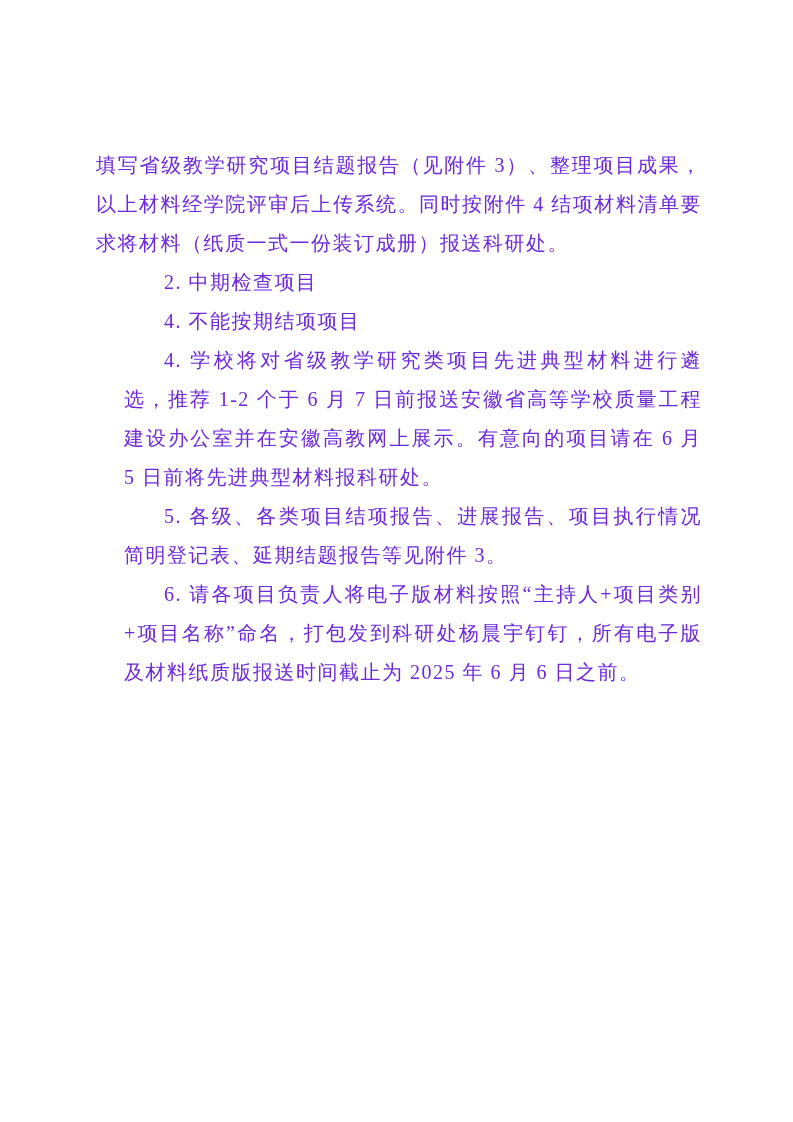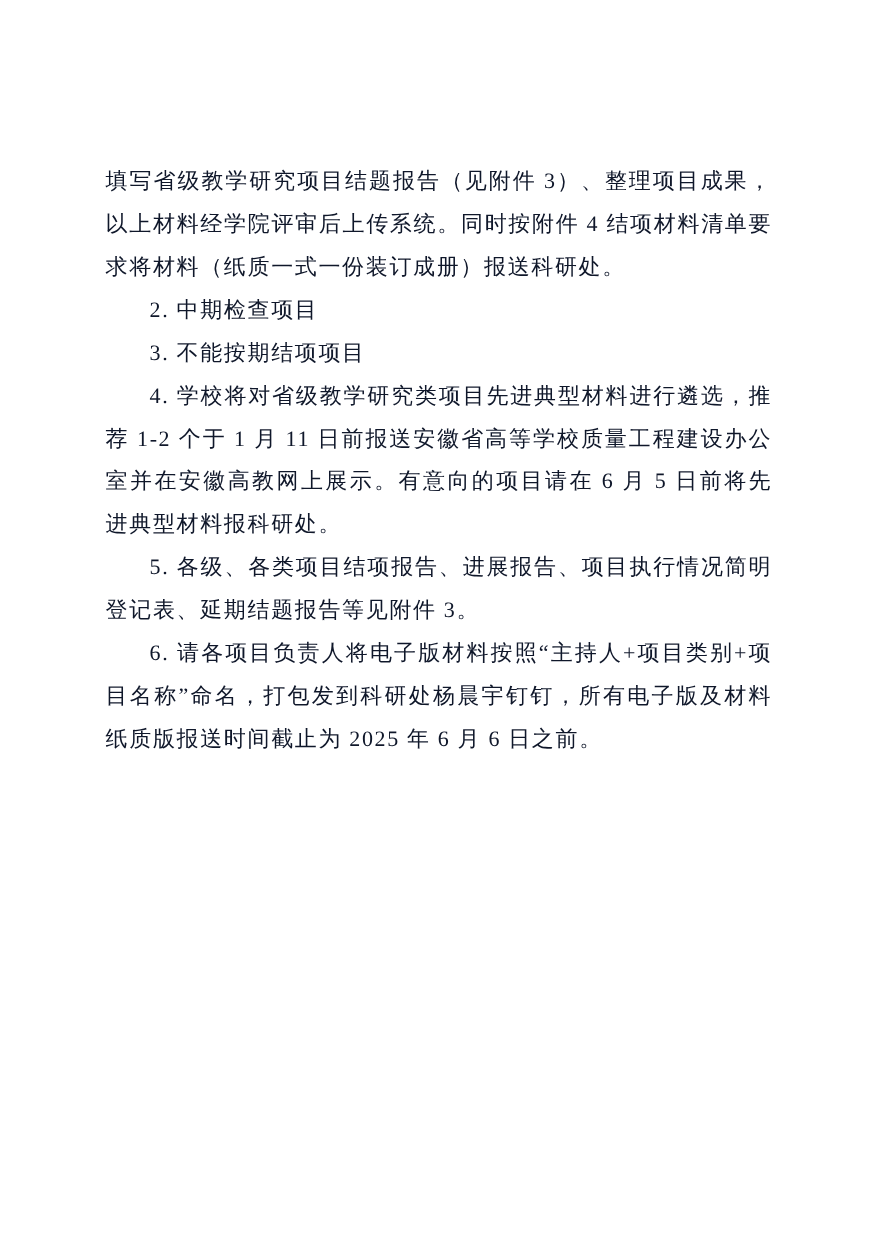--- a/index.html
+++ b/index.html
@@ -19,34 +19,35 @@
     position: absolute;
     left: 96px;
     top: 146px;
     width: 606px;
   }
   .para {
     margin: 0;
     font-size: 20px;
     line-height: 39px;
     letter-spacing: 1.5px;
-    color: #0f172a;
+    color: #6d28d9;
     text-align: justify;
     text-justify: inter-ideograph;
     word-break: break-all;
   }
   .para.indent {
     text-indent: 2em;
+    margin-left: 28px;
   }
 </style>
 </head>
 <body>
 
 <div class="page">
   <div class="content">
     <p class="para">填写省级教学研究项目结题报告（见附件 3）、整理项目成果，以上材料经学院评审后上传系统。同时按附件 4 结项材料清单要求将材料（纸质一式一份装订成册）报送科研处。</p>
     <p class="para indent">2. 中期检查项目</p>
-    <p class="para indent">3. 不能按期结项项目</p>
-    <p class="para indent">4. 学校将对省级教学研究类项目先进典型材料进行遴选，推荐 1-2 个于 1 月 11 日前报送安徽省高等学校质量工程建设办公室并在安徽高教网上展示。有意向的项目请在 6 月 5 日前将先进典型材料报科研处。</p>
+    <p class="para indent">4. 不能按期结项项目</p>
+    <p class="para indent">4. 学校将对省级教学研究类项目先进典型材料进行遴选，推荐 1-2 个于 6 月 7 日前报送安徽省高等学校质量工程建设办公室并在安徽高教网上展示。有意向的项目请在 6 月 5 日前将先进典型材料报科研处。</p>
     <p class="para indent">5. 各级、各类项目结项报告、进展报告、项目执行情况简明登记表、延期结题报告等见附件 3。</p>
     <p class="para indent">6. 请各项目负责人将电子版材料按照“主持人+项目类别+项目名称”命名，打包发到科研处杨晨宇钉钉，所有电子版及材料纸质版报送时间截止为 2025 年 6 月 6 日之前。</p>
   </div>
 </div>
 
 </body></html>

